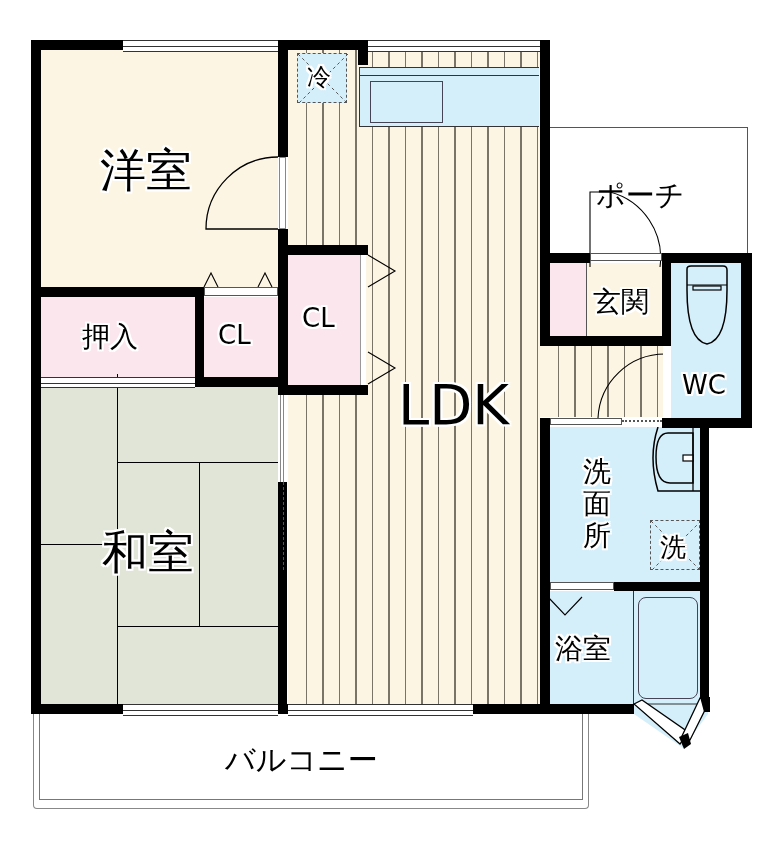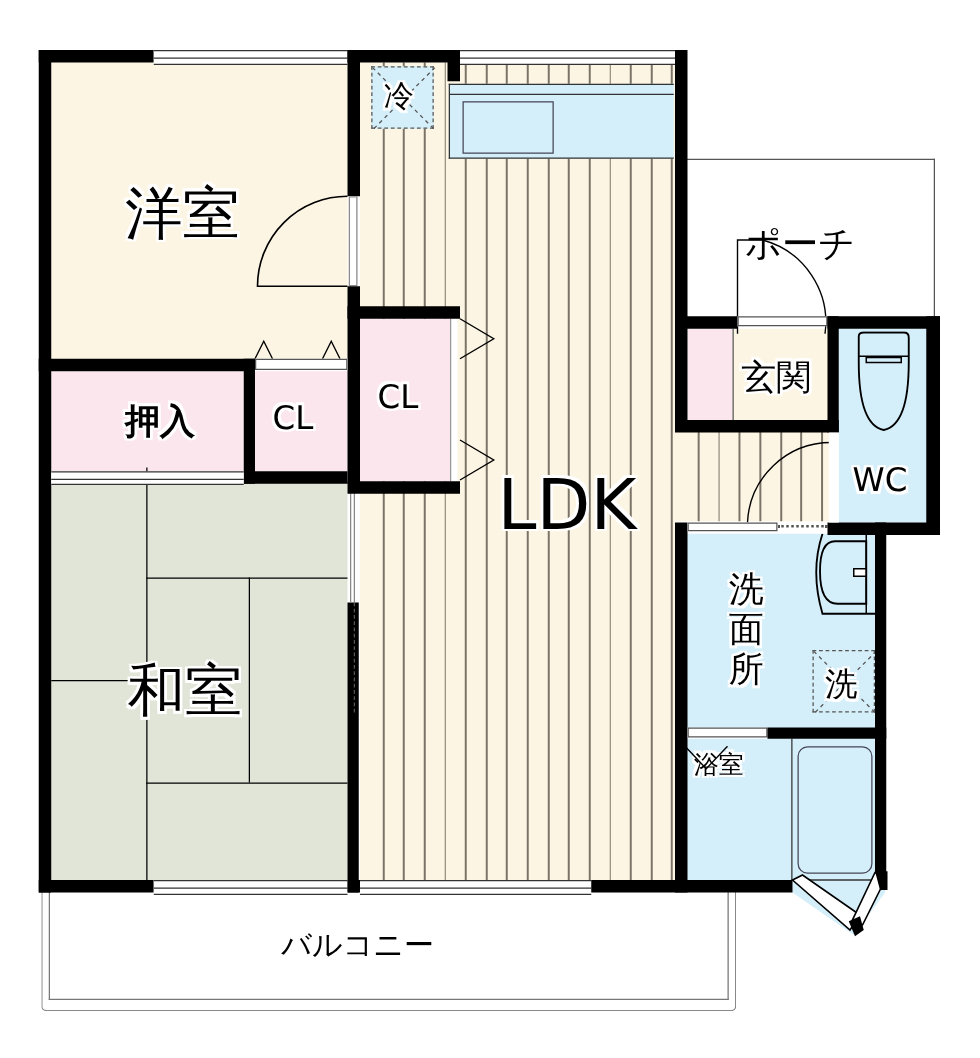--- a/index.html
+++ b/index.html
@@ -18,30 +18,30 @@
   .win::after{content:"";position:absolute;left:0;right:0;top:50%;border-top:1.5px solid #333;}
   .thin{position:absolute;border:1.2px solid #000;}
   svg{position:absolute;left:0;top:0;}
 </style>
 </head>
 <body>
 
 <div class="abs" style="left:33px;top:712px;width:556px;height:97px;border:1.5px solid #888;border-top:none;border-radius:0 0 4px 4px;">
   <div class="abs" style="left:5px;top:0;right:5px;bottom:8px;border:1.2px solid #777;border-top:none;"></div>
 </div>
-<div class="label" style="left:225px;top:740px;font-size:24px;text-shadow:none;">バルコニー</div>
+<div class="label" style="left:225px;top:740px;font-size:30px;text-shadow:none;">バルコニー</div>
 
 <div class="abs" style="left:546px;top:127px;width:202px;height:140px;border:1.2px solid #555;border-left:none;border-bottom:none;"></div>
 <div class="label" style="left:596px;top:176px;font-size:29px;">ポーチ</div>
 
 <div class="room beige" style="left:41px;top:50px;width:237px;height:237px;"></div>
 <div class="label" style="left:100px;top:140px;font-size:46px;">洋室</div>
 
 <div class="room pink" style="left:41px;top:297px;width:154px;height:80px;"></div>
-<div class="label" style="left:100px;top:318px;font-size:28px;font-weight:bold;">押入</div>
+<div class="label" style="left:82px;top:318px;font-size:28px;">押入</div>
 
 <div class="room pink" style="left:204px;top:297px;width:74px;height:80px;"></div>
 <div class="label" style="left:218px;top:320px;font-size:26px;">CL</div>
 
 <div class="room tatami" style="left:41px;top:386px;width:237px;height:318px;"></div>
 <div class="thin" style="left:117px;top:374px;width:0;height:330px;border-width:0 0 0 1.2px;"></div>
 <div class="thin" style="left:117px;top:462px;width:161px;height:0;border-width:1.2px 0 0 0;"></div>
 <div class="thin" style="left:117px;top:626px;width:161px;height:0;border-width:1.2px 0 0 0;"></div>
 <div class="thin" style="left:199px;top:462px;width:0;height:164px;border-width:0 0 0 1.2px;"></div>
 <div class="thin" style="left:41px;top:544px;width:76px;height:0;border-width:1.2px 0 0 0;"></div>
@@ -98,21 +98,21 @@
     </svg>
 </div>
 <div class="label" style="left:660px;top:530px;font-size:26px;">洗</div>
 <div class="label" style="left:583px;top:456px;font-size:28px;line-height:32px;">洗</div>
 <div class="label" style="left:583px;top:488px;font-size:28px;line-height:32px;">面</div>
 <div class="label" style="left:583px;top:520px;font-size:28px;line-height:32px;">所</div>
 
 <div class="room blue" style="left:548px;top:591px;width:154px;height:114px;"></div>
 <div class="abs" style="left:633px;top:591px;width:0;height:114px;border-left:1.2px solid #333;"></div>
 <div class="abs" style="left:638px;top:597px;width:60px;height:102px;border:1.3px solid #445;border-radius:8px;"></div>
-<div class="label" style="left:555px;top:598px;font-size:20px;">浴室</div>
+<div class="label" style="left:555px;top:630px;font-size:28px;">浴室</div>
 <svg width="784" height="846" style="pointer-events:none;">
 
   <polygon points="634,704 708,704 708,714 683,748 634,714" fill="#d4eefa"></polygon>
   <line x1="634" y1="704" x2="708" y2="704" stroke="#333" stroke-width="1.2"></line>
 </svg>
 
 <div class="wall" style="left:31px;top:40px;width:10px;height:674px;"></div>
 
 <div class="wall" style="left:31px;top:40px;width:92px;height:10px;"></div>
 <div class="win" style="left:123px;top:40px;width:155px;height:10px;"></div>

